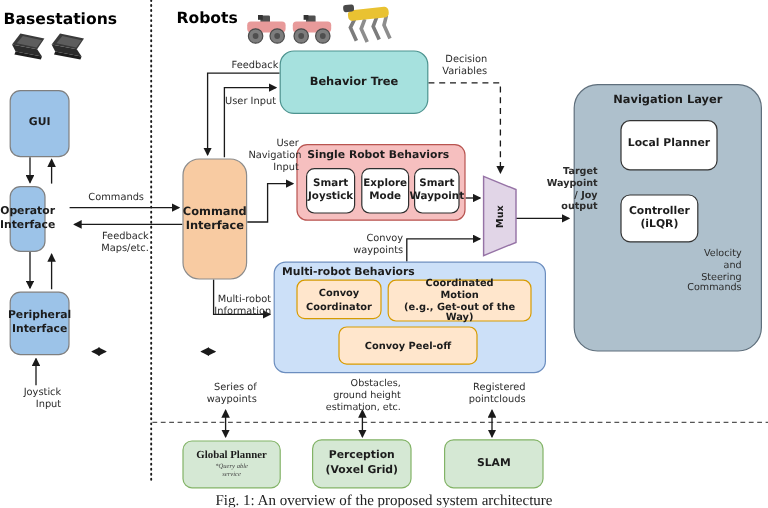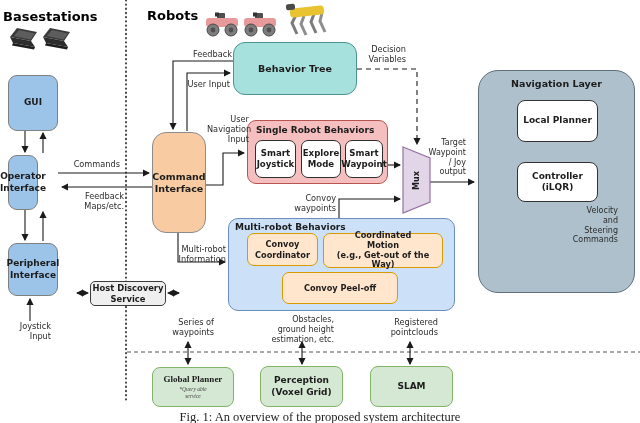--- a/index.html
+++ b/index.html
@@ -158,25 +158,23 @@
 (e.g., Get-out of the Way)</div>
   <div class="box convoy" style="left:282px;top:272px;width:116px;height:32px;">Convoy Peel-off</div>
 
   <div class="muxwrap">
       <span>Mux</span>
     </div>
 
   <div class="box navpanel" style="left:478px;top:70px;width:157px;height:223px;"></div>
   <div class="panel-title" style="left:478px;top:78px;width:157px;text-align:center;font-size:9.5px;">Navigation Layer</div>
   <div class="box navbox" style="left:517px;top:100px;width:81px;height:42px;">Local Planner</div>
-  <div class="box navbox" style="left:517px;top:162px;width:81px;height:40px;">Controller
+  <div class="box navbox" style="left:517px;top:162px;width:65px;height:40px;">Controller
 (iLQR)</div>
 
-  <div class="box grayserv" style="left:90px;top:281px;width:76px;height:25px;">Host Discovery
-Service</div>
   <div class="box green" style="left:152px;top:367px;width:82px;height:40px;font-family:Liberation Serif, serif;">
     <span>Global Planner</span>
     <span class="note">*Query able
 service</span>
   </div>
   <div class="box green" style="left:260px;top:366px;width:83px;height:41px;">Perception
 (Voxel Grid)</div>
   <div class="box green" style="left:370px;top:366px;width:83px;height:41px;">SLAM</div>
 
   <div class="lbl" style="left:60px;top:159px;width:60px;">Commands</div>
@@ -186,21 +184,21 @@
   <div class="lbl" style="left:186px;top:79px;width:44px;">User Input</div>
   <div class="lbl" style="left:207px;top:114px;width:42px;">User
 Navigation
 Input</div>
   <div class="lbl" style="left:360px;top:44px;width:46px;">Decision
 Variables</div>
   <div class="lbl" style="left:282px;top:193px;width:54px;">Convoy
 waypoints</div>
   <div class="lbl" style="left:176px;top:244px;width:50px;">Multi-robot
 Information</div>
-  <div class="lbl" style="left:420px;top:138px;width:46px;font-size:8px;">Target
+  <div class="lbl" style="left:452px;top:138px;width:46px;font-size:8px;font-weight:bold;">Target
 Waypoint
 / Joy
 output</div>
   <div class="lbl" style="left:568px;top:206px;width:50px;font-size:8px;">Velocity
 and Steering
 Commands</div>
   <div class="lbl" style="left:11px;top:321px;width:40px;">Joystick
 Input</div>
   <div class="lbl" style="left:162px;top:317px;width:52px;">Series of
 waypoints</div>

